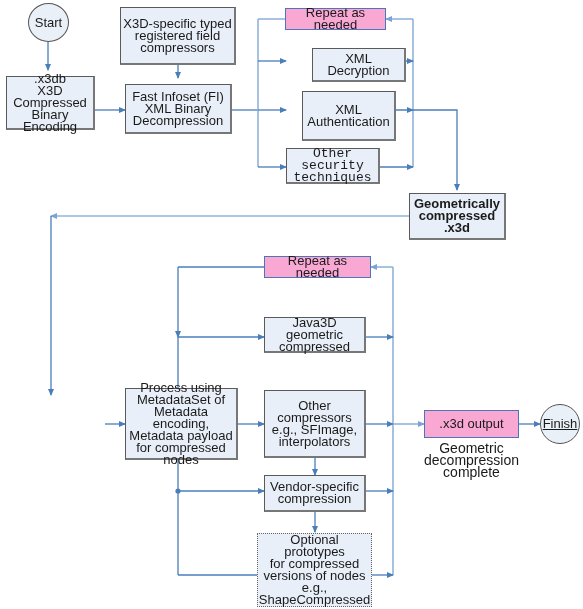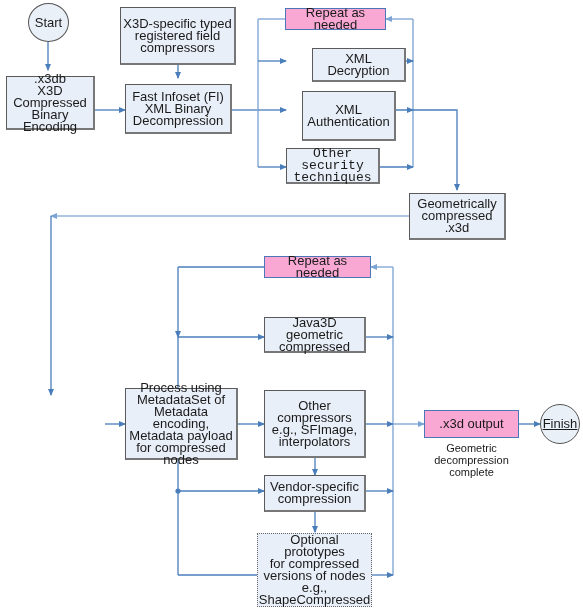--- a/index.html
+++ b/index.html
@@ -58,21 +58,21 @@
   .node.terminator {
     border-radius: 50%;
     border: 1px solid #555;
     border-right-width: 1px;
     border-bottom-width: 1px;
     background: #eaf0f8;
   }
   .caption {
     position: absolute;
     text-align: center;
-    font-size: 11px;
+    font-size: 14px;
     line-height: 12px;
     color: #1a1a1a;
     white-space: pre-line;
     z-index: 3;
   }
 </style>
 </head>
 <body>
 
 <div id="canvas">
@@ -167,21 +167,21 @@
   <div class="node plainbox" style="left:285px; top:8px; width:101px; height:22px;">Repeat as needed</div>
 
   <div class="node" style="left:286px; top:48px; width:94px; height:34px;margin-left:26px;">XML Decryption</div>
 
   <div class="node" style="left:286px; top:91px; width:94px; height:50px;margin-left:16px;">XML
 Authentication</div>
 
   <div class="node" style="left:286px; top:148px; width:94px; height:36px;font-family:Liberation Mono, monospace;">Other security
 techniques</div>
 
-  <div class="node" style="left:409px; top:193px; width:97px; height:47px;">Geometrically
+  <div class="node" style="left:409px; top:193px; width:97px; height:47px;font-weight:bold;">Geometrically
 compressed
 .x3d</div>
 
 
   <div class="node" style="left:125px; top:388px; width:113px; height:72px;">Process using
 MetadataSet of
 Metadata encoding,
 Metadata payload
 for compressed nodes</div>
 

